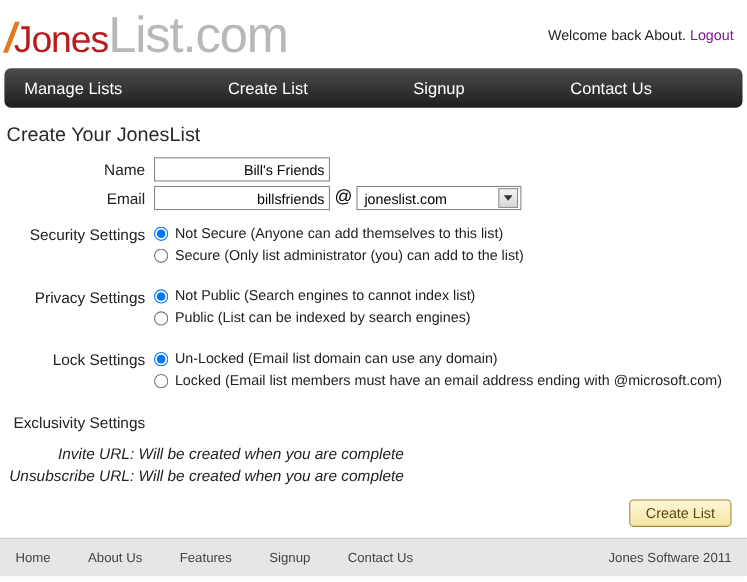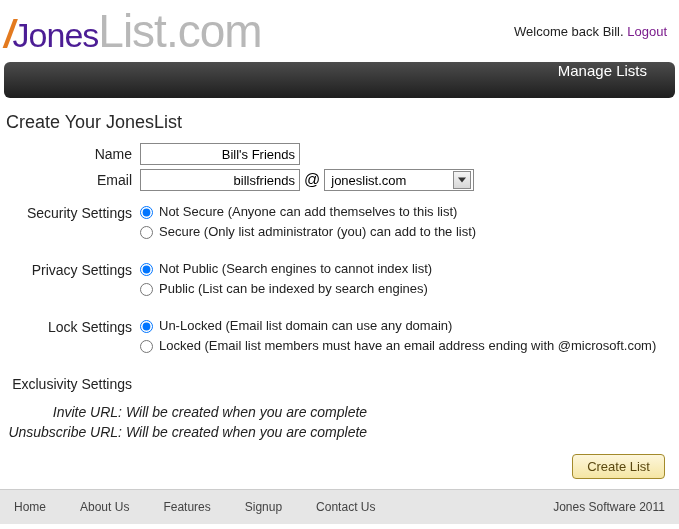--- a/index.html
+++ b/index.html
@@ -1,25 +1,25 @@
 <!DOCTYPE html>
 <html><head>
 <meta charset="utf-8">
 <style>
   * { box-sizing: border-box; margin: 0; padding: 0; }
   body { font-family: Arial, Helvetica, sans-serif; background: #fff; width: 679px; }
   .wrap { width: 679px; }
   .header { display: flex; justify-content: space-between; align-items: center; padding: 4px 12px 0 4px; }
   .logo { display: flex; align-items: baseline; }
   .logo-slash { color: #e37a1f; font-size: 38px; font-weight: bold; font-style: italic; margin-right: -2px; }
-  .logo-jones { color: #4c1d95; font-size: 34px; letter-spacing: -1px; }
+  .logo-jones { color: #b91c1c; font-size: 34px; letter-spacing: -1px; }
   .logo-list { color: #b8b8b8; font-size: 46px; letter-spacing: -1px; }
   .welcome { font-size: 13px; color: #222; }
   .logout { color: #7a1a8c; cursor: pointer; }
-  .navbar { margin: 4px 4px 0 4px; background: linear-gradient(#4c4c4c,#1e1e1e); border-radius: 6px; display: flex; padding: 0; height: 36px; align-items: flex-end; flex-direction: column; }
+  .navbar { margin: 4px 4px 0 4px; background: linear-gradient(#4c4c4c,#1e1e1e); border-radius: 6px; display: flex; padding: 0; height: 36px; align-items: flex-start; }
   .nav-item { color: #fff; font-size: 15px; padding: 0 28px; cursor: pointer; height: 100%; display: flex; align-items: center; }
   .nav-item:first-child { padding-left: 18px; }
   .nav-spacer { flex: 0 0 40px; }
   .page-title { font-size: 18px; color: #2a2a2a; margin: 14px 0 10px 6px; }
   .form { width: 100%; }
   .row { display: flex; align-items: center; margin: 4px 0; min-height: 22px; }
   .group { display: flex; margin: 8px 0 12px 0; }
   .lbl { width: 140px; text-align: right; font-size: 14px; color: #222; padding-right: 8px; }
   .opts { flex: 1; }
   .opt { display: flex; align-items: flex-end; font-size: 13px; color: #222; margin: 5px 0; }
@@ -42,21 +42,21 @@
 <body>
 <div class="wrap">
 
 <div class="header">
   <div class="logo">
     <span class="logo-slash">/</span>
     <span class="logo-jones">Jones</span>
     <span class="logo-list">List.com</span>
   </div>
   <div class="welcome">
-    <span>Welcome back </span><span>Bill</span><span>. </span><span class="logout">Logout</span>
+    <span>Welcome back </span><span>About</span><span>. </span><span class="logout">Logout</span>
   </div>
 </div>
 
 <div class="navbar">
   <div class="nav-item">Manage Lists</div>
   <div class="nav-spacer"></div>
   <div class="nav-item">Create List</div>
   <div class="nav-spacer"></div>
   <div class="nav-item">Signup</div>
   <div class="nav-spacer"></div>

